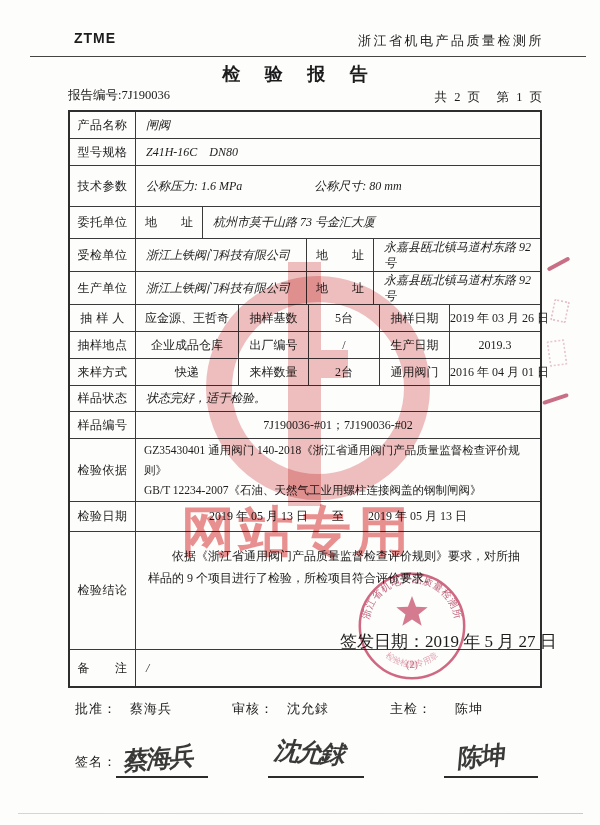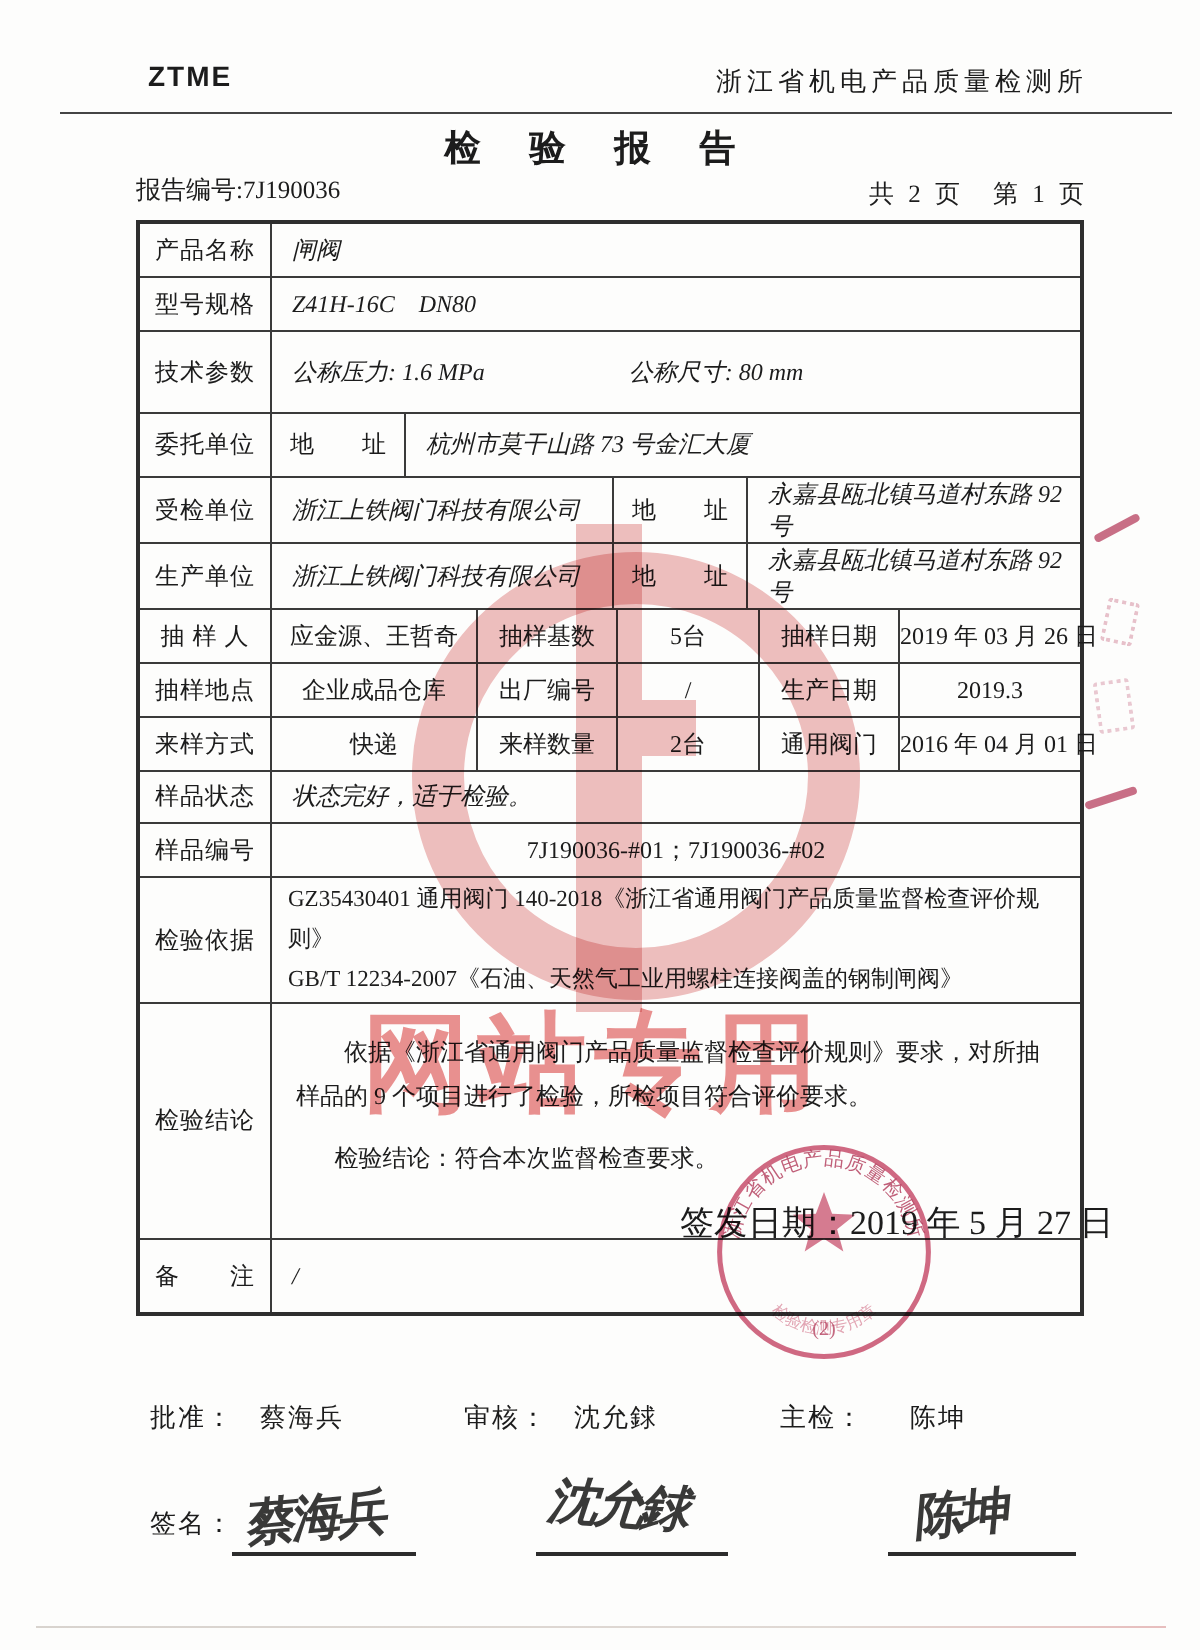--- a/index.html
+++ b/index.html
@@ -156,26 +156,29 @@
     </div>
 
     <div class="trow" style="height:63px">
       <div class="cell lbl">检验依据</div>
       <div class="cell grow basis-cell">
         <span>GZ35430401 通用阀门 140-2018《浙江省通用阀门产品质量监督检查评价规则》</span>
         <span>GB/T 12234-2007《石油、天然气工业用螺柱连接阀盖的钢制闸阀》</span>
       </div>
     </div>
 
+    <div class="trow" style="height:30px">
+      <div class="cell lbl">检验日期</div>
+      <div class="cell grow pre">2019 年 05 月 13 日　　至　　2019 年 05 月 13 日</div>
+    </div>
 
     <div class="trow" style="height:118px">
       <div class="cell lbl">检验结论</div>
       <div class="cell grow concl-cell">
         <div class="concl-p1">依据《浙江省通用阀门产品质量监督检查评价规则》要求，对所抽样品的 9 个项目进行了检验，所检项目符合评价要求。</div>
-        <div class="concl-p2">检验结论：符合本次监督检查要求。</div>
         <div class="issue-date">签发日期：2019 年 5 月 27 日</div>
       </div>
     </div>
 
     <div class="trow" style="height:36px">
       <div class="cell lbl pre">备　　注</div>
       <div class="cell grow left">/</div>
     </div>
 
   </div>

